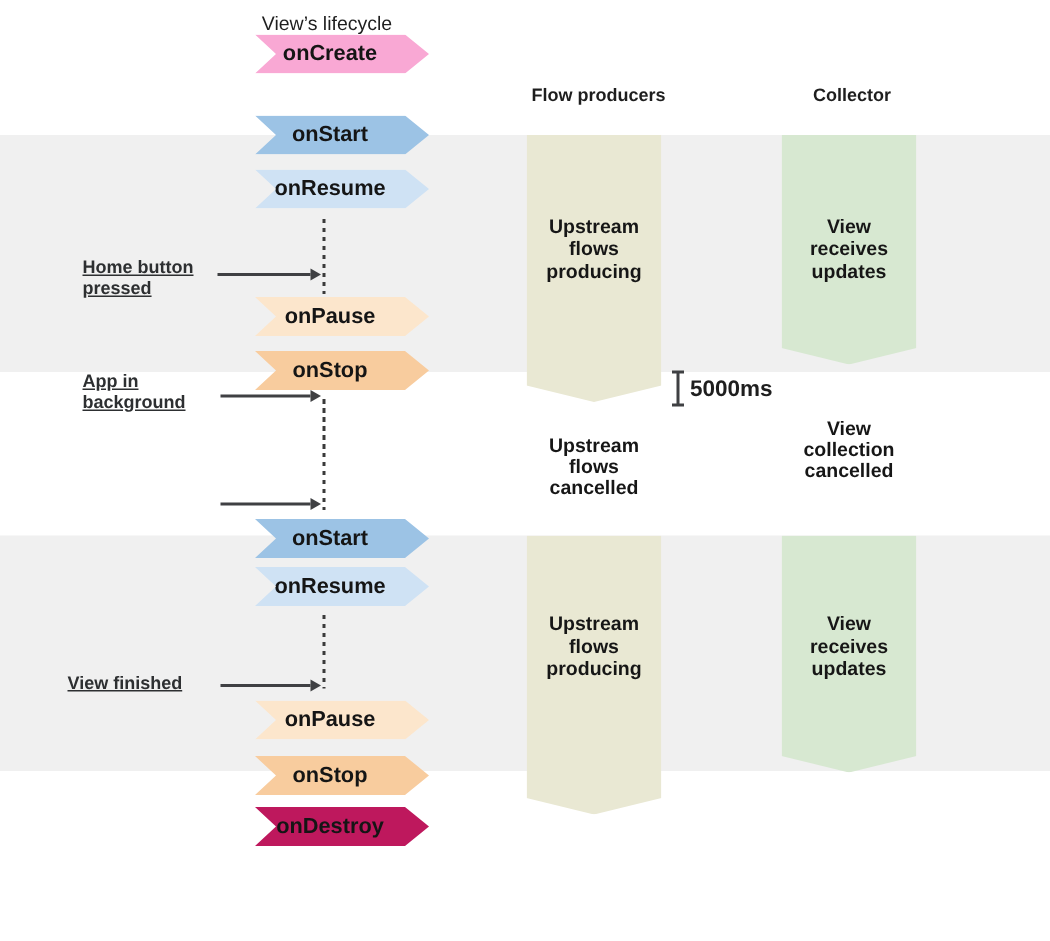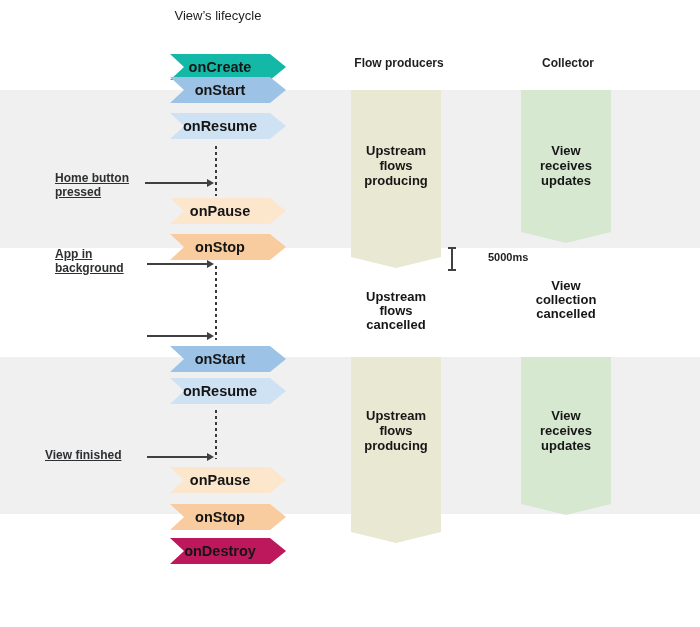--- a/index.html
+++ b/index.html
@@ -24,21 +24,21 @@
   .col-b2 { left:351px; top:357px; height:186px; }
   .col-g2 { left:521px; top:357px; height:158px; }
 
   
   .chev {
     position:absolute; left:170px; width:116px; height:26px; z-index:2;
     clip-path: polygon(0 0, 100px 0, 100% 50%, 100px 100%, 0 100%, 14px 50%);
     font-weight:bold; font-size:14.5px; line-height:26px; text-align:center;
     padding-left:10px; padding-right:26px; color:#151515;
   }
-  .c-create  { top:54px;  background:#14b8a6; }
+  .c-create  { top:23px;  background:#f9a8d4; }
   .c-start1  { top:77px;  background:#9CC3E5; }
   .c-resume1 { top:113px; background:#CFE2F4; }
   .c-pause1  { top:198px; background:#FCE6CC; }
   .c-stop1   { top:234px; background:#F8CC9E; }
   .c-start2  { top:346px; background:#9CC3E5; }
   .c-resume2 { top:378px; background:#CFE2F4; }
   .c-pause2  { top:467px; background:#FCE6CC; }
   .c-stop2   { top:504px; background:#F8CC9E; }
   .c-destroy { top:538px; background:#be185d; }
 
@@ -85,21 +85,21 @@
   .s-g1 { left:516px; top:143px; }
   .s-bm { left:346px; top:290px; line-height:14px; }
   .s-gm { left:516px; top:279px; line-height:14px; }
   .s-b2 { left:346px; top:408px; }
   .s-g2 { left:516px; top:408px; }
 
   
   .tline { position:absolute; left:451px; top:248px; width:1.5px; height:22px; background:#3f4043; z-index:3; }
   .tcap  { position:absolute; left:448px; width:8px; height:1.5px; background:#3f4043; z-index:3; }
   .tcap.t { top:247px; } .tcap.b { top:269px; }
-  .tlabel { position:absolute; left:460px; top:251px; font-size:11px; font-weight:bold; z-index:3;margin-left:28px; }
+  .tlabel { position:absolute; left:460px; top:251px; font-size:15px; font-weight:bold; z-index:3; }
 </style>
 </head>
 <body>
 
 <div class="canvas">
 
   <div class="band b1"></div>
   <div class="band b2"></div>
 
   <div class="flowcol beige col-b1"></div>

